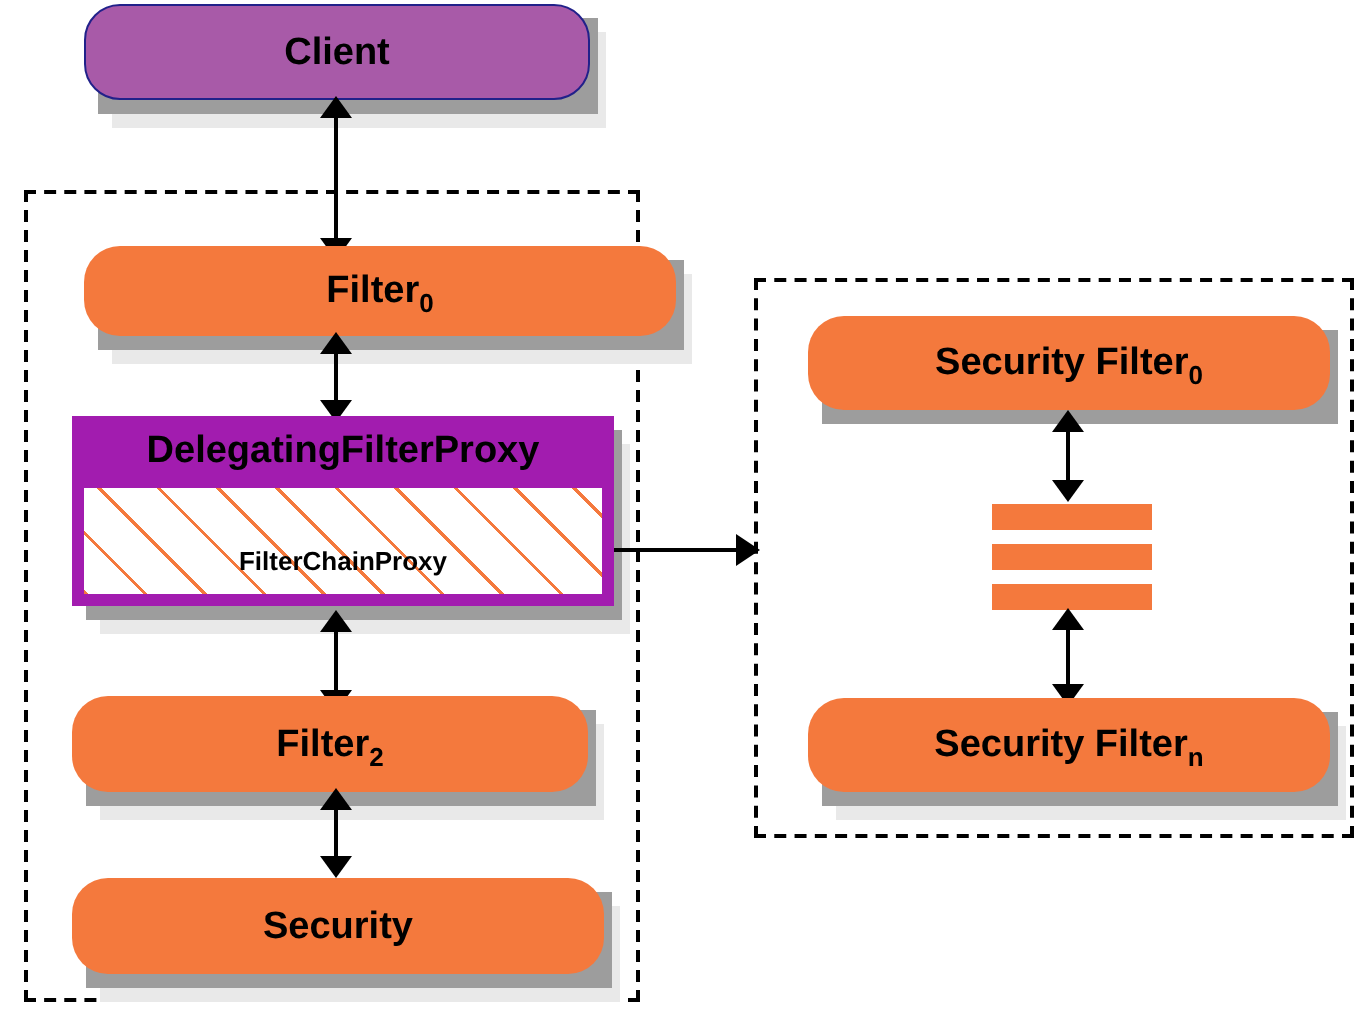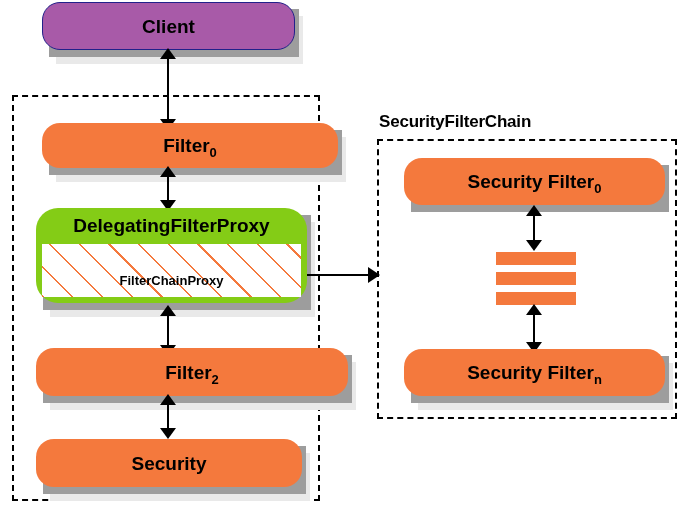--- a/index.html
+++ b/index.html
@@ -78,24 +78,23 @@
     font-weight: bold;
     vertical-align: baseline;
     position: relative;
     top: 5px;
   }
 
   
   .dfp-face {
     position: absolute;
     left: 0; top: 0; right: 0; bottom: 0;
-    background: #84cc16;
+    background: #a21caf;
     box-sizing: border-box;
     padding: 0;
-    border-radius: 22px;
   }
   .dfp-title {
     position: absolute;
     left: 0; right: 0; top: 0;
     height: 36px;
     display: flex;
     align-items: center;
     justify-content: center;
     font-size: 19px;
     font-weight: bold;
@@ -214,21 +213,21 @@
     <div class="arrow-h" style="left:307px; top:274px; width:64px;"></div>
     <div class="head head-right" style="left:368px; top:267px;"></div>
   </div>
 
   <div>
     <div class="arrow-v" style="left:167px; top:312px; height:38px;"></div>
     <div class="head head-up" style="left:160px; top:305px;"></div>
     <div class="head head-down" style="left:160px; top:345px;"></div>
   </div>
 
-  <div class="plate" style="left:36px; top:348px; width:312px; height:48px;">
+  <div class="plate" style="left:36px; top:348px; width:258px; height:48px;">
     <div class="sh2"></div>
     <div class="sh1"></div>
     <div class="face">
       <span class="label"><span>Filter</span><sub>2</sub></span>
     </div>
   </div>
 
   <div>
     <div class="arrow-v" style="left:167px; top:401px; height:32px;"></div>
     <div class="head head-up" style="left:160px; top:394px;"></div>
@@ -236,21 +235,20 @@
   </div>
 
   <div class="plate" style="left:36px; top:439px; width:266px; height:48px;">
     <div class="sh2"></div>
     <div class="sh1"></div>
     <div class="face">
       <span class="label">Security</span>
     </div>
   </div>
 
-  <div class="group-label" style="left:379px; top:112px;">SecurityFilterChain</div>
   <div class="group-box" style="left:377px; top:139px; width:300px; height:280px;"></div>
 
   <div class="plate" style="left:404px; top:158px; width:261px; height:47px;">
     <div class="sh1"></div>
     <div class="face">
       <span class="label"><span>Security Filter</span><sub>0</sub></span>
     </div>
   </div>
 
   <div>

